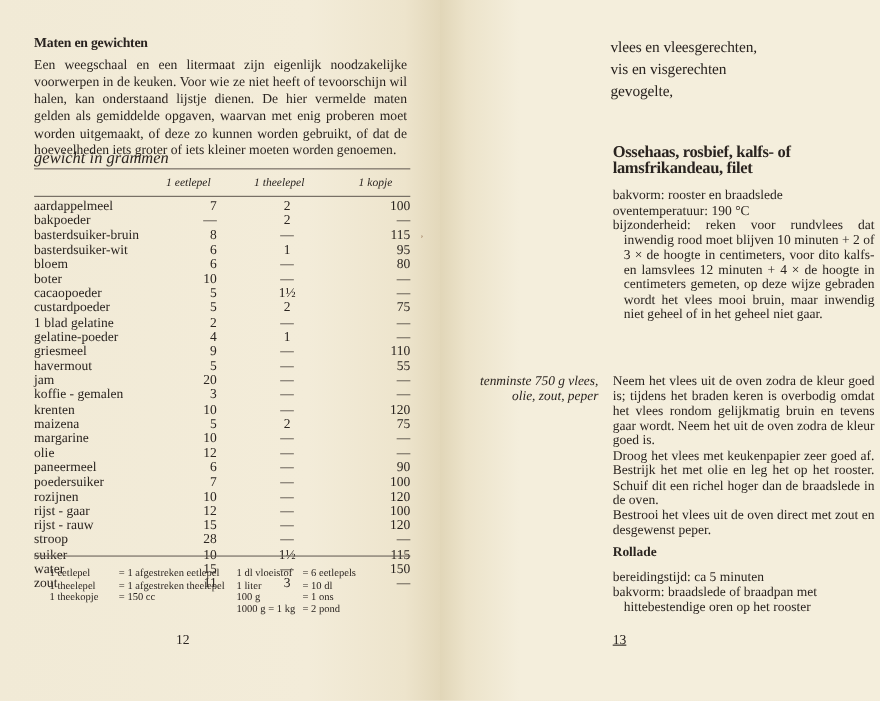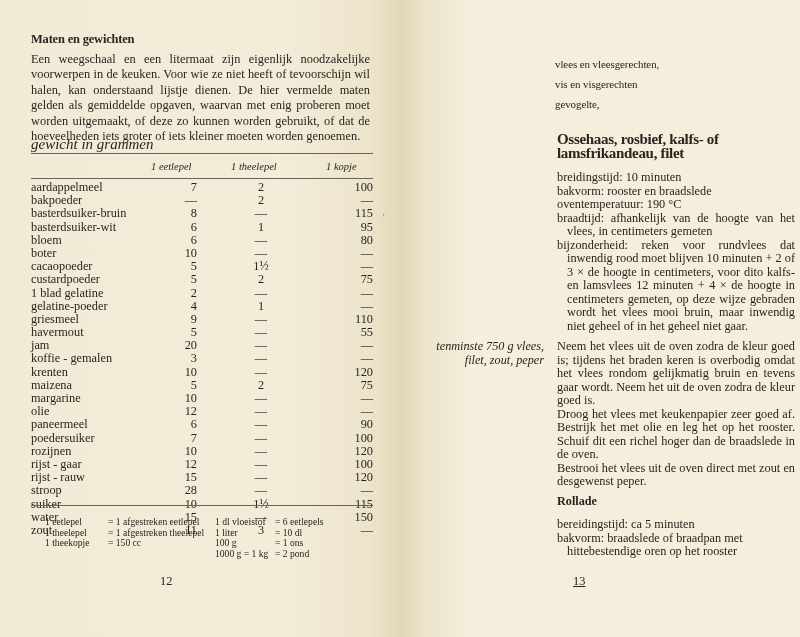--- a/index.html
+++ b/index.html
@@ -57,26 +57,26 @@
     .equiv-right { left: 215px; width: 170px; }
     .equiv-row { position: relative; height: 10.6px; white-space: nowrap; }
     .equiv-row span { position: absolute; top: 0; }
     .eq-l-a { left: 0; }
     .eq-l-b { left: 63px; }
     .eq-r-a { left: 0; }
     .eq-r-b { left: 60px; }
 
     .pagenum { position: absolute; font-size: 12.4px; }
     .pn-left { left: 160px; top: 574px; }
-    .pn-right { left: 573px; top: 574px; text-decoration: underline; }
+    .pn-right { left: 557px; top: 574px; text-decoration: underline; }
 
     
     .r-chapter {
       position: absolute; left: 555px; top: 34px;
-      font-size: 11px; line-height: 20px; letter-spacing: -0.1px; margin-top: 20px;
+      font-size: 14px; line-height: 20px; letter-spacing: -0.1px;
     }
     .r-recipe-title {
       position: absolute; left: 557px; top: 133px; width: 240px;
       font-weight: bold; font-size: 15px; line-height: 13.5px; letter-spacing: -0.3px;
     }
     .r-block { position: absolute; left: 557px; width: 238px; font-size: 12.3px; line-height: 13.5px; }
     .r-meta { top: 171px; }
     .r-meta .line { text-indent: -10px; padding-left: 10px; text-align: justify; }
     .r-ingredients {
       position: absolute; right: 256px; top: 340px; width: 140px;
@@ -316,30 +316,28 @@
 
 <div class="r-chapter">
   <div>vlees en vleesgerechten,</div>
   <div>vis en visgerechten</div>
   <div>gevogelte,</div>
 </div>
 
 <div class="r-recipe-title">Ossehaas, rosbief, kalfs- of lamsfrikandeau, filet</div>
 
 <div class="r-block r-meta">
-  <div class="line">breidingstijd: 10 minuten</div>
   <div class="line">bakvorm: rooster en braadslede</div>
   <div class="line">oventemperatuur: 190 °C</div>
-  <div class="line">braadtijd: afhankelijk van de hoogte van het vlees, in centimeters gemeten</div>
   <div class="line">bijzonderheid: reken voor rundvlees dat inwendig rood moet blijven 10 minuten + 2 of 3 × de hoogte in centimeters, voor dito kalfs- en lamsvlees 12 minuten + 4 × de hoogte in centimeters gemeten, op deze wijze gebraden wordt het vlees mooi bruin, maar inwendig niet geheel of in het geheel niet gaar.</div>
 </div>
 
 <div class="r-ingredients">
   <div>tenminste 750 g vlees,</div>
-  <div>filet, zout, peper</div>
+  <div>olie, zout, peper</div>
 </div>
 
 <div class="r-block r-method">
   <p>Neem het vlees uit de oven zodra de kleur goed is; tijdens het braden keren is overbodig omdat het vlees rondom gelijkmatig bruin en tevens gaar wordt. Neem het uit de oven zodra de kleur goed is.</p>
   <p>Droog het vlees met keukenpapier zeer goed af. Bestrijk het met olie en leg het op het rooster. Schuif dit een richel hoger dan de braadslede in de oven.</p>
   <p>Bestrooi het vlees uit de oven direct met zout en desgewenst peper.</p>
 </div>
 
 <div class="r-recipe2-title">Rollade</div>
 <div class="r-block r-meta2">

